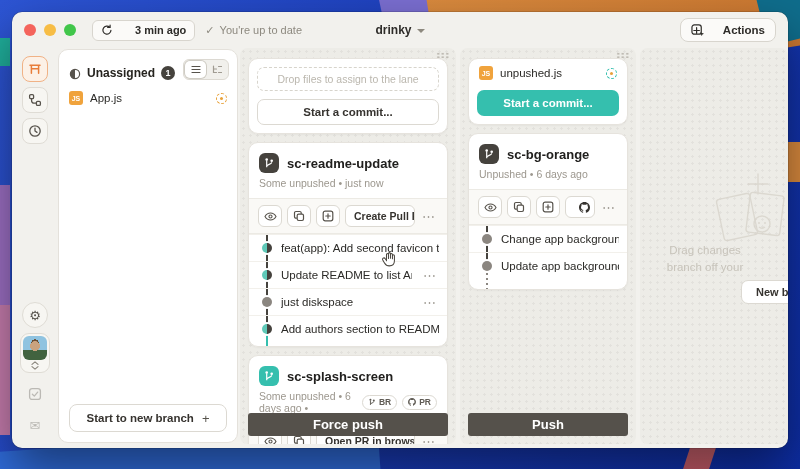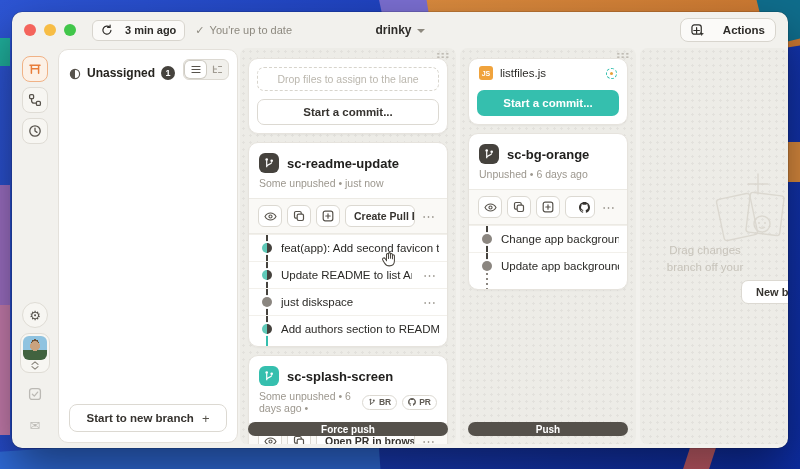--- a/index.html
+++ b/index.html
@@ -22,21 +22,21 @@
 
   
   .win { position:absolute; left:12px; top:12px; width:776px; height:436px; background:#F2F1ED;
     border-radius:10px; overflow:hidden; box-shadow:0 22px 48px rgba(0,0,0,.45), 0 0 0 .5px rgba(0,0,0,.25); }
 
   
   .titlebar { position:relative; height:36px; display:flex; align-items:center; padding:0 12px; gap:10px; }
   .tl { width:12px; height:12px; border-radius:50%; }
   .tl.red{background:#F4645C;} .tl.yellow{background:#F7BD45;} .tl.green{background:#41C64A;}
   .tl-group { display:flex; gap:8px; margin-right:6px; }
-  .sync-btn { display:flex; align-items:center; gap:12px; height:21px; padding:0 8px; border:1px solid #D8D5CE; border-radius:6px; background:#FBFAF8; font-size:11px; font-weight:700; color:#2E2C29; }
+  .sync-btn { display:flex; align-items:center; gap:22px; height:21px; padding:0 8px; border:1px solid #D8D5CE; border-radius:6px; background:#FBFAF8; font-size:11px; font-weight:700; color:#2E2C29; }
   .uptodate { display:flex; align-items:center; gap:5px; color:#8D897F; font-size:11px; }
   .uptodate .chk { color:#8D897F; font-size:11px; }
   .win-title { position:absolute; left:0; right:0; text-align:center; font-size:12px; font-weight:700; color:#2E2C29; pointer-events:none; }
   .win-title .chev { display:inline-block; width:0; height:0; border-left:4px solid transparent; border-right:4px solid transparent; border-top:4px solid #8D897F; margin-left:5px; vertical-align:middle; }
   .actions-btn { margin-left:auto; display:flex; align-items:center; gap:18px; height:24px; padding:0 10px; border:1px solid #D8D5CE; border-radius:8px; background:#FBFAF8; font-size:11.5px; font-weight:700; color:#2E2C29; }
 
   .body { position:absolute; top:36px; left:0; right:0; bottom:0; }
 
   
   .rail { position:absolute; left:0; top:0; bottom:0; width:46px; display:flex; flex-direction:column; align-items:center; padding:8px 0 10px; }
@@ -101,21 +101,21 @@
   .rail-line.dot-tail { background:
       linear-gradient(#45423D 0 62%, transparent 62%),
       repeating-linear-gradient(180deg, transparent 0 3px, #8B8680 3px 5px); }
   .commit { position:relative; display:flex; align-items:center; gap:9px; min-height:27px; padding-right:8px; border-top:1px solid #F2F0EB; font-size:11.5px; color:#2B2A27; }
   .commit:first-child { border-top:none; }
   .dot { width:10px; height:10px; border-radius:50%; margin-left:13px; flex:none; box-shadow:0 0 0 2px #fff; }
   .dot.teal { background:linear-gradient(90deg,#5FC9B8 50%, #45423D 50%); }
   .dot.gray { background:#8B8680; }
   .commit-text { flex:1; white-space:nowrap; overflow:hidden; }
 
-  .push-btn { position:absolute; left:8px; right:8px; bottom:8px; height:14px; background:#55514B; color:#fff; border:none; border-radius:8px; font-size:10px; font-weight:700; z-index:6; }
+  .push-btn { position:absolute; left:8px; right:8px; bottom:8px; height:23px; background:#55514B; color:#fff; border:none; border-radius:3px; font-size:13px; font-weight:700; z-index:6; }
 
   
   .illus { position:absolute; top:120px; right:-8px; width:90px; height:80px; opacity:.75; }
   .hint { position:absolute; top:194px; right:-22px; width:210px; text-align:center; color:#C7C3BA; font-size:11.5px; line-height:17px; }
   .new-branch-btn { position:absolute; top:232px; left:101px; width:120px; height:24px; border:1px solid #DCD9D2; border-radius:7px; background:#fff; font-size:11px; font-weight:700; color:#36332F; text-align:left; padding-left:14px; }
 
   .cursor-hand { position:absolute; left:368px; top:238px; z-index:50; pointer-events:none; }
 
   svg { display:block; }
 </style>
@@ -222,20 +222,25 @@
               <path d="M1 1.5h8M1 4.5h8M1 7.5h8" stroke="#57534C" stroke-width="1.2" stroke-linecap="round"></path>
             </svg>
           </span>
           <span class="seg-cell idle">
             <svg width="10" height="9" viewBox="0 0 10 9">
               <path d="M1.5 1v6.5h3M1.5 4h3M6.5 1.5h3M6.5 7.5h3" fill="none" stroke="#A09B92" stroke-width="1.2" stroke-linecap="round"></path>
             </svg>
           </span>
         </div>
       </div>
+      <div class="file-row">
+        <span class="js-badge">JS</span>
+        <span>App.js</span>
+        <span class="mod-ind"></span>
+      </div>
       <div class="panel-foot">
         <button class="commit-new-btn">
           <span>Start to new branch</span>
           <span class="plus-glyph">+</span>
         </button>
       </div>
     </div>
 
     <div class="lane mid">
       <div class="handle"></div>
@@ -364,21 +369,21 @@
 
       <button class="push-btn">Force push</button>
     </div>
 
     <div class="lane right">
       <div class="handle"></div>
 
       <div class="card first" style="margin-top:10px;">
         <div class="file-row" style="padding:7px 10px 2px;">
           <span class="js-badge">JS</span>
-          <span>listfiles.js</span>
+          <span>unpushed.js</span>
           <span class="mod-ind" style="border-color:#35BFAE;"></span>
         </div>
         <button class="btn-teal" style="display:block;width:calc(100% - 16px); border:none;">Start a commit...</button>
       </div>
 
       <div class="card">
         <div class="branch-head">
           <span class="badge dark">
             <svg width="12" height="12" viewBox="0 0 12 12">
               <circle cx="3.7" cy="2.6" r="1.3" fill="#fff"></circle>

